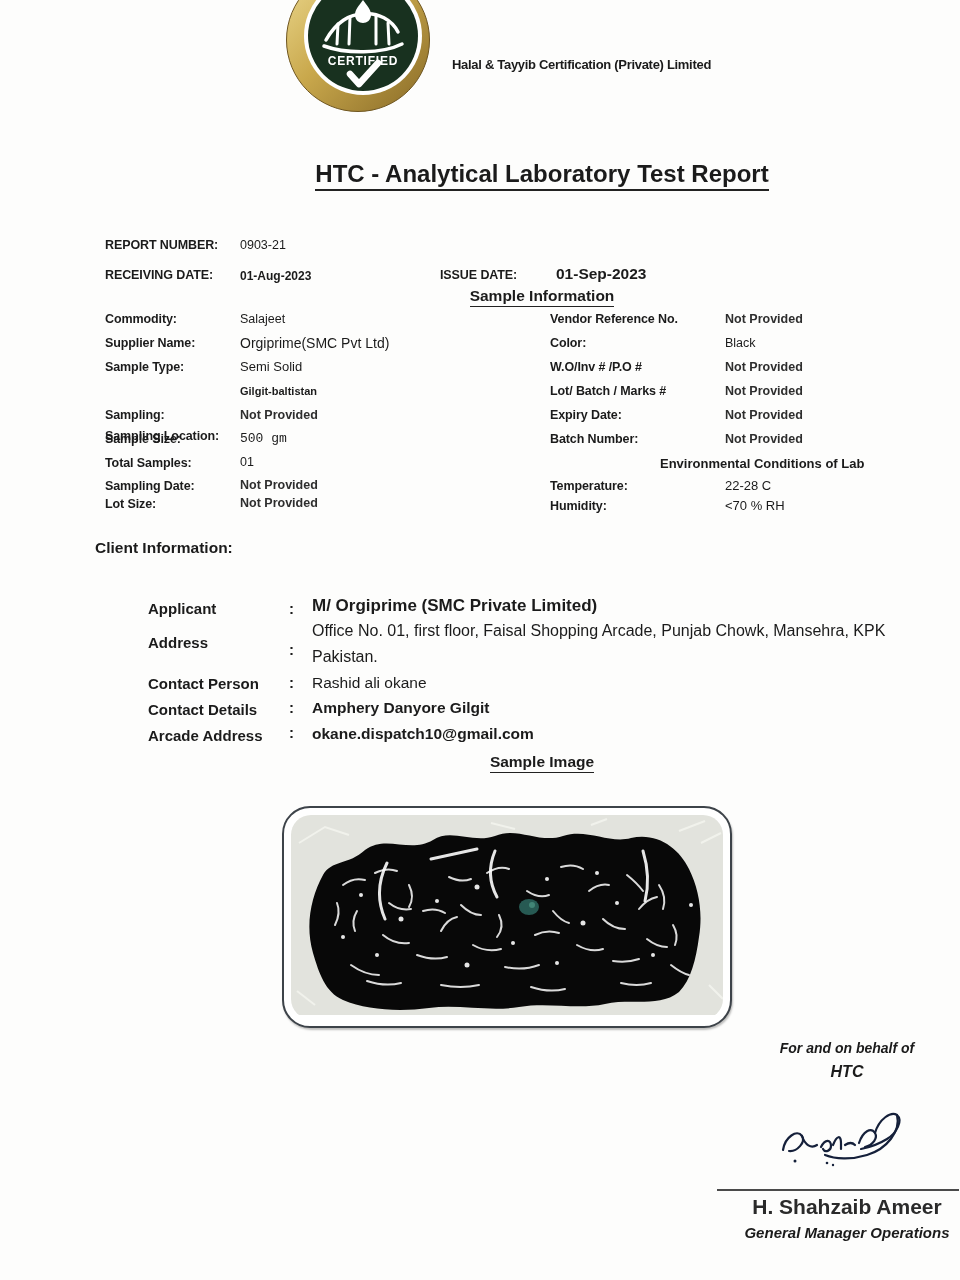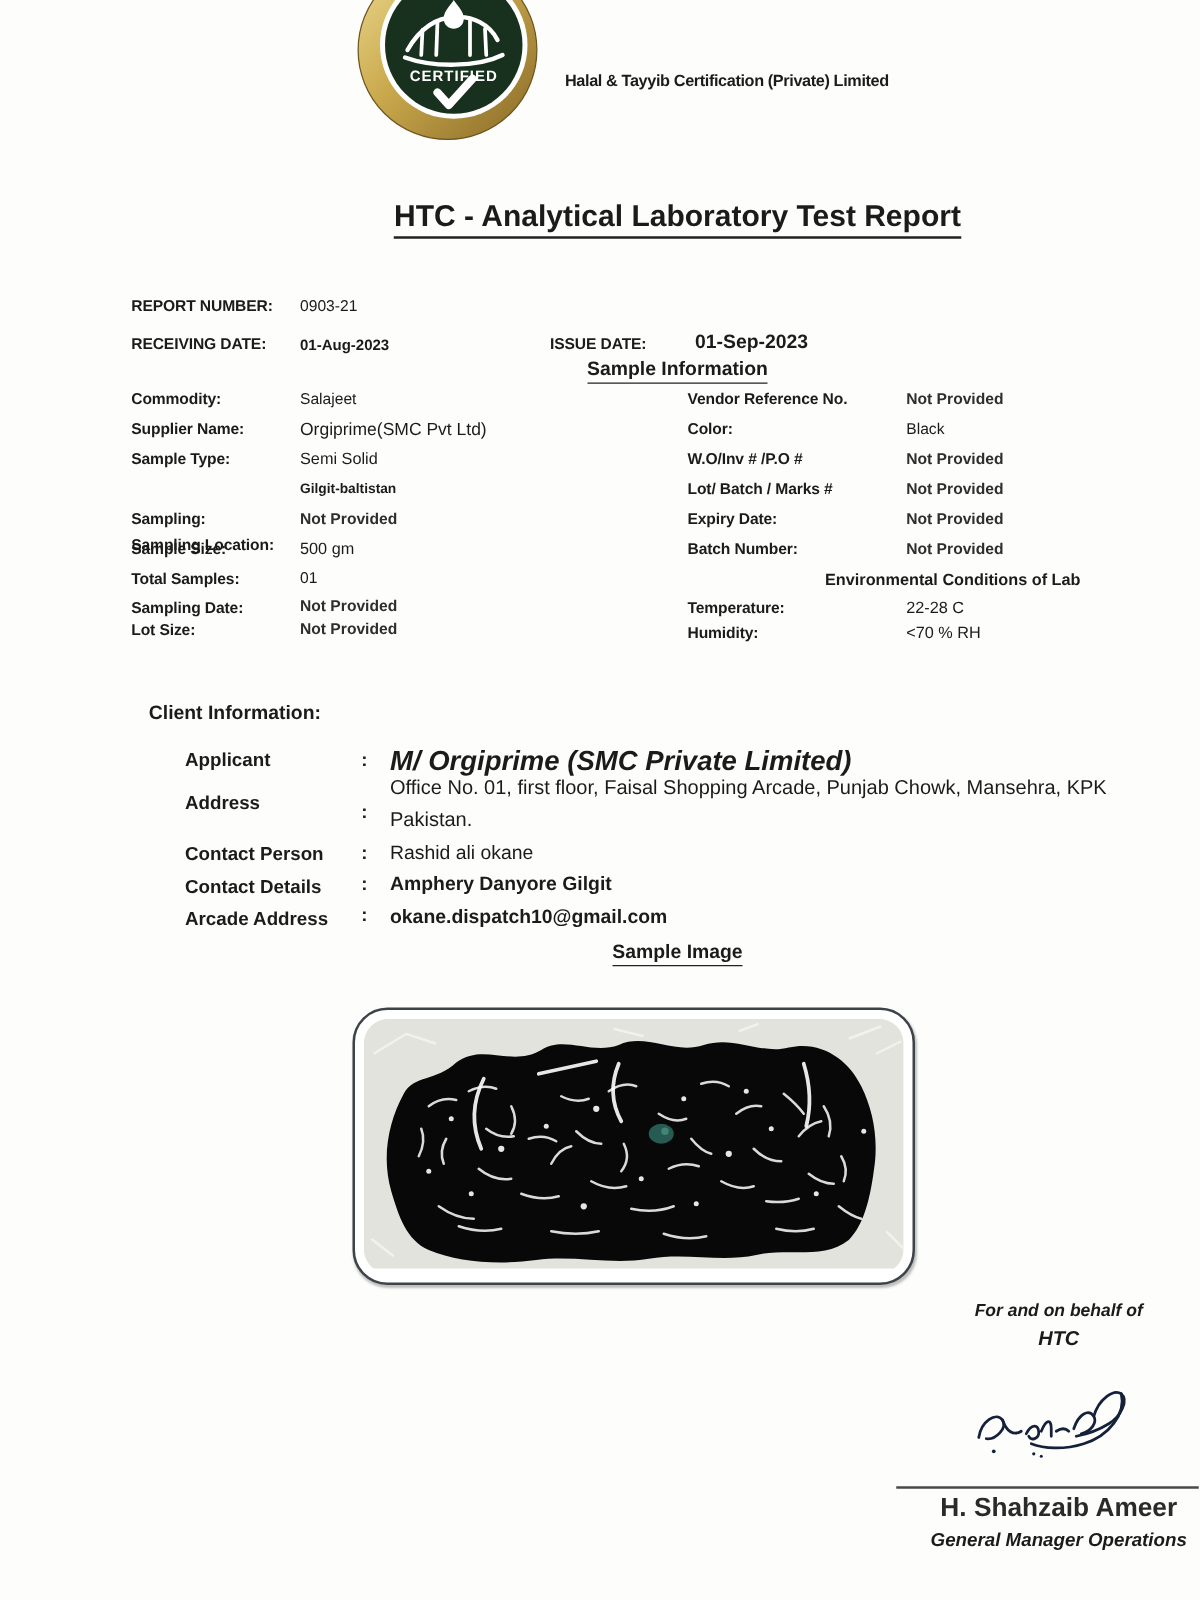--- a/index.html
+++ b/index.html
@@ -82,21 +82,21 @@
   <span class="a lbl" style="left:105px;top:360px;">Sample Type:</span>
   <span class="a s13" style="left:240px;top:359px;">Semi Solid</span>
 
   <span class="a lbl" style="left:105px;top:384px;margin-top:45px;">Sampling Location:</span>
   <span class="a b" style="left:240px;top:385px;font-size:11px;">Gilgit-baltistan</span>
 
   <span class="a lbl" style="left:105px;top:408px;">Sampling:</span>
   <span class="a sb s12" style="left:240px;top:408px;color:#2e2e2e;">Not Provided</span>
 
   <span class="a lbl" style="left:105px;top:432px;">Sample Size:</span>
-  <span class="a s13" style="left:240px;top:431px;">500 gm</span>
+  <span class="a s13" style="left:240px;top:431px;font-family:Liberation Mono, monospace;">500 gm</span>
 
   <span class="a lbl" style="left:105px;top:456px;">Total Samples:</span>
   <span class="a s12" style="left:240px;top:455px;">01</span>
 
   <span class="a lbl" style="left:105px;top:479px;">Sampling Date:</span>
   <span class="a sb s12" style="left:240px;top:478px;color:#2e2e2e;">Not Provided</span>
 
   <span class="a lbl" style="left:105px;top:497px;">Lot Size:</span>
   <span class="a sb s12" style="left:240px;top:496px;color:#2e2e2e;">Not Provided</span>
 
@@ -119,25 +119,25 @@
   <span class="a sb s12" style="left:725px;top:432px;color:#2e2e2e;">Not Provided</span>
 
   <span class="a b s13" style="left:660px;top:456px;">Environmental Conditions of Lab</span>
 
   <span class="a lbl" style="left:550px;top:479px;">Temperature:</span>
   <span class="a s13" style="left:725px;top:478px;">22-28 C</span>
 
   <span class="a lbl" style="left:550px;top:499px;">Humidity:</span>
   <span class="a s13" style="left:725px;top:498px;">&lt;70 % RH</span>
 
-  <span class="a b s155" style="left:95px;top:562px;margin-left:24px;">Client Information:</span>
+  <span class="a b s155" style="left:95px;top:539px;">Client Information:</span>
 
   <span class="a clbl" style="left:105px;top:600px;">Applicant</span>
   <span class="a b s15" style="left:289px;top:600px;">:</span>
-  <span class="a b" style="left:312px;top:596px;font-size:22px;font-style:italic;">M/ Orgiprime (SMC Private Limited)</span>
+  <span class="a b" style="left:312px;top:596px;font-size:17px;">M/ Orgiprime (SMC Private Limited)</span>
 
   <span class="a clbl" style="left:105px;top:634px;">Address</span>
   <span class="a b s15" style="left:289px;top:641px;">:</span>
   <span class="a" style="left:312px;top:622px;font-size:16px;">Office No. 01, first floor, Faisal Shopping Arcade, Punjab Chowk, Mansehra, KPK</span>
   <span class="a" style="left:312px;top:648px;font-size:16px;">Pakistan.</span>
 
   <span class="a clbl" style="left:105px;top:675px;">Contact Person</span>
   <span class="a b s15" style="left:289px;top:674px;">:</span>
   <span class="a m" style="left:312px;top:674px;font-size:15.5px;">Rashid ali okane</span>
 

